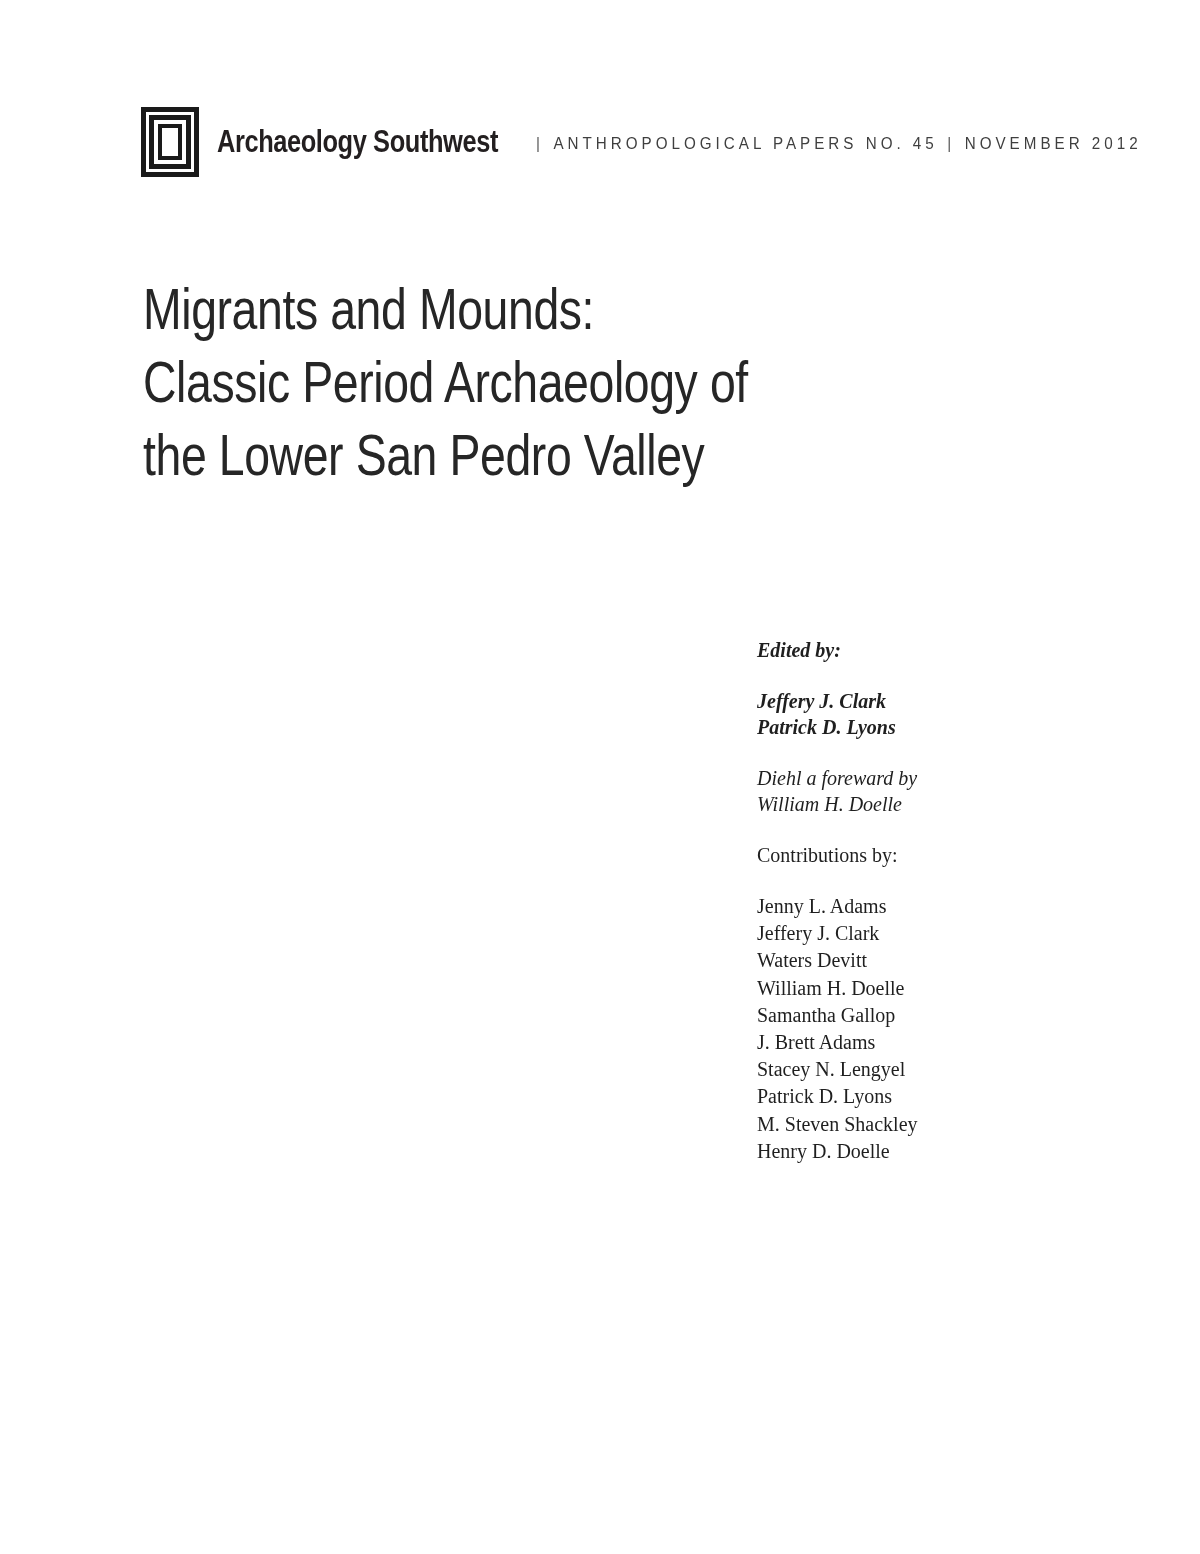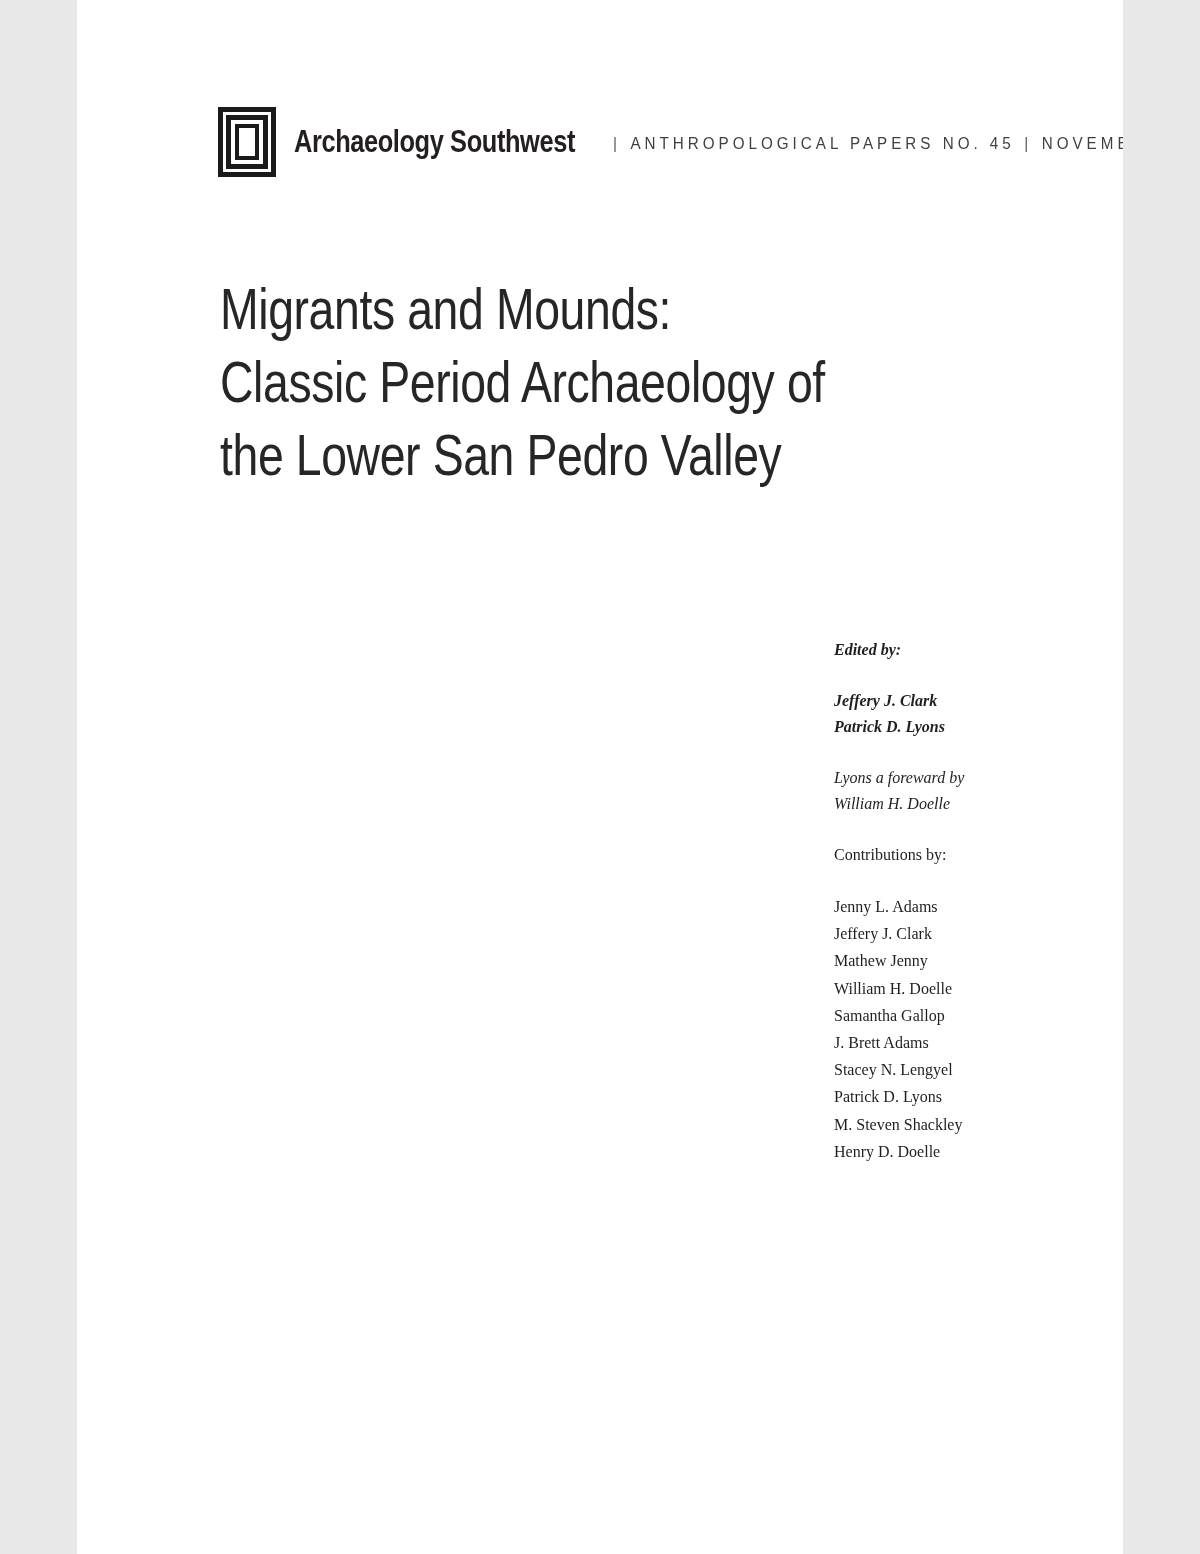--- a/index.html
+++ b/index.html
@@ -1,21 +1,21 @@
 <!DOCTYPE html>
 <html><head>
 <meta charset="utf-8">
 <style>
   * { margin: 0; padding: 0; box-sizing: border-box; }
   html, body { background: #e8e8e8; }
   body { font-family: "Liberation Sans", sans-serif; }
 
   .page {
     position: relative;
-    width: 1046px;
+    width: 1200px;
     height: 1554px;
     margin: 0 auto;
     background: #ffffff;
     overflow: hidden;
   }
 
   
   .logo {
     position: absolute;
     left: 141px;
@@ -89,21 +89,21 @@
   }
   .doc-title .title-line { display: block; }
 
   
   .credits {
     position: absolute;
     left: 757px;
     top: 637px;
     width: 420px;
     font-family: "Liberation Serif", serif;
-    font-size: 16px;
+    font-size: 20px;
     line-height: 26px;
     color: #1f1f1f;
   }
   .credits .block { margin-bottom: 25px; }
   .bold-italic { font-weight: bold; font-style: italic; }
   .italic { font-style: italic; }
   .contributors {
     list-style: none;
     margin-top: 9px;
   }
@@ -135,30 +135,30 @@
   <aside class="credits">
 
     <p class="block bold-italic">Edited by:</p>
 
     <p class="block bold-italic">
       <span>Jeffery J. Clark</span><br>
       <span>Patrick D. Lyons</span>
     </p>
 
     <p class="block italic">
-      <span>Lyons a foreward by</span><br>
+      <span>Diehl a foreward by</span><br>
       <span>William H. Doelle</span>
     </p>
 
     <p class="block">Contributions by:</p>
 
     <ul class="contributors">
       <li>Jenny L. Adams</li>
       <li>Jeffery J. Clark</li>
-      <li>Mathew Jenny</li>
+      <li>Waters Devitt</li>
       <li>William H. Doelle</li>
       <li>Samantha Gallop</li>
       <li>J. Brett Adams</li>
       <li>Stacey N. Lengyel</li>
       <li>Patrick D. Lyons</li>
       <li>M. Steven Shackley</li>
       <li>Henry D. Doelle</li>
     </ul>
 
   </aside>

